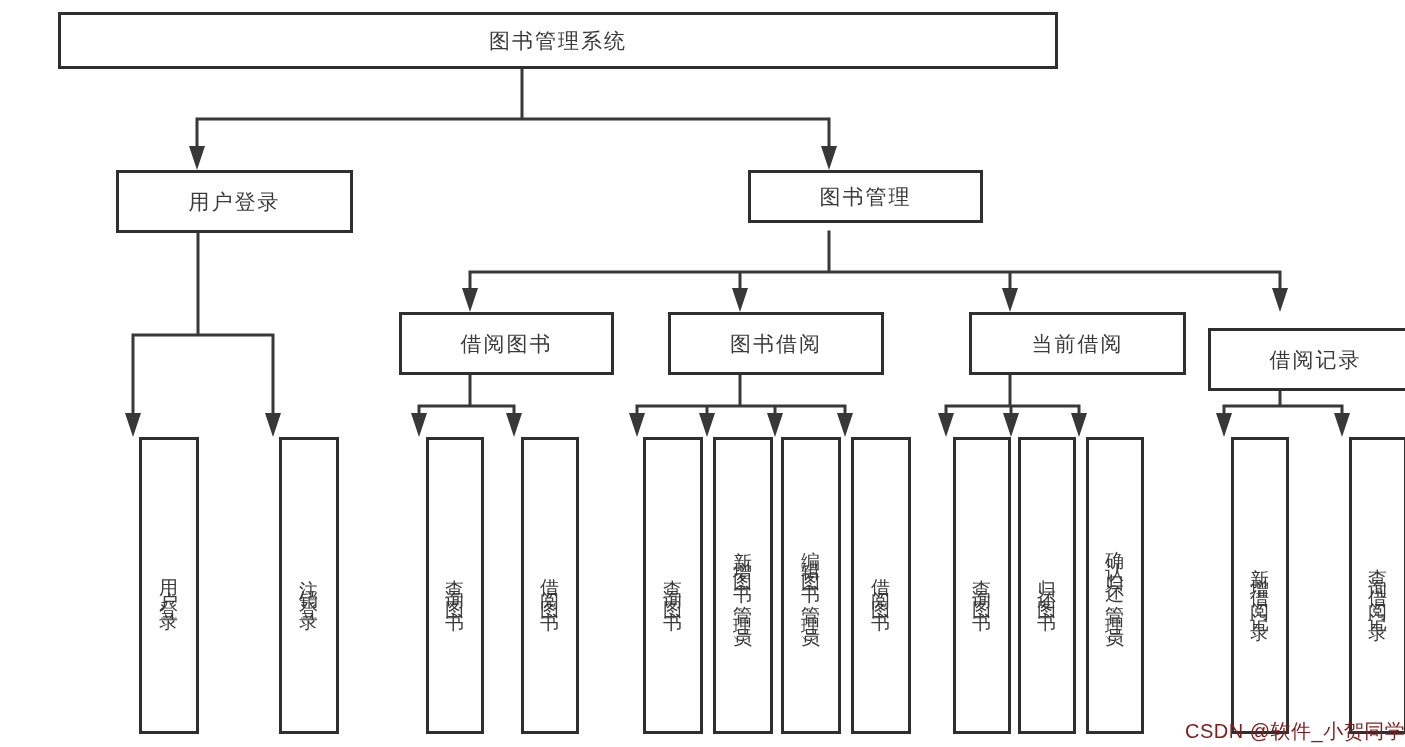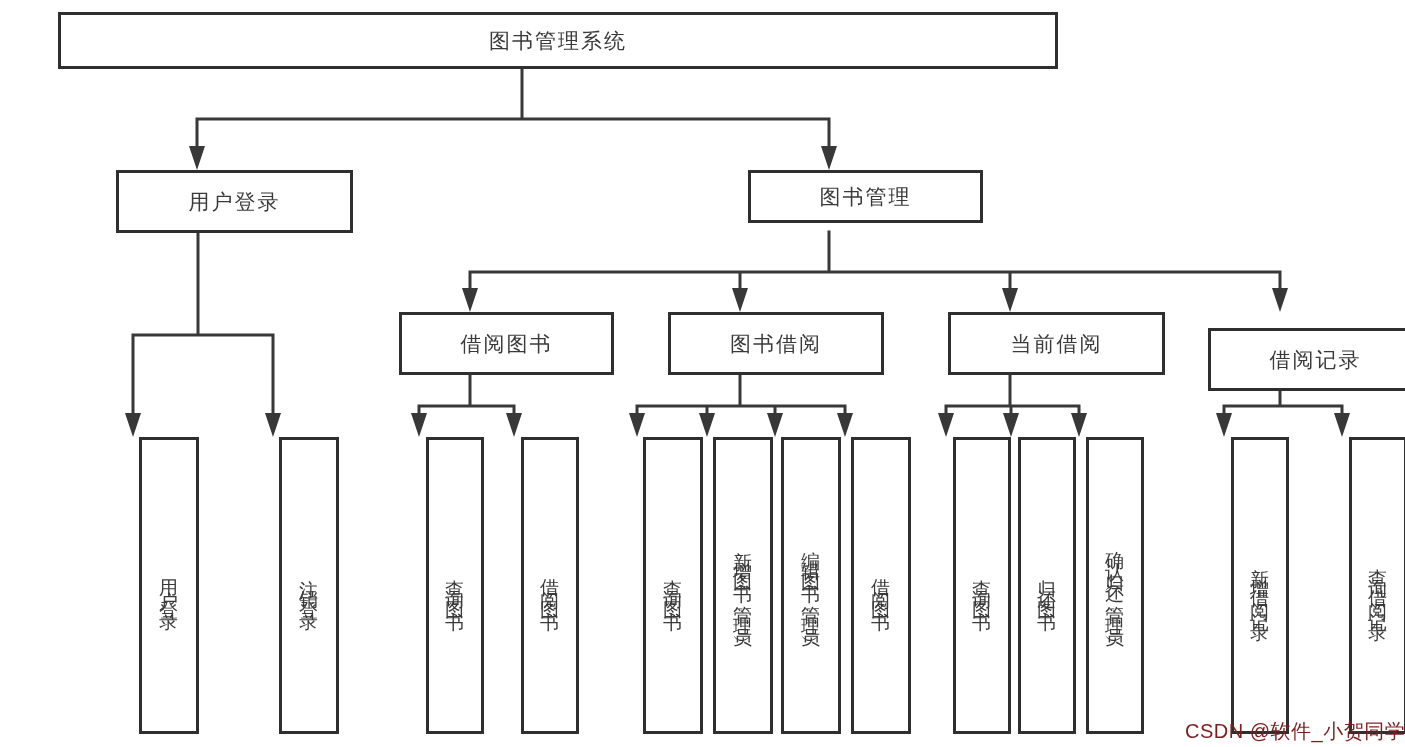--- a/index.html
+++ b/index.html
@@ -84,21 +84,21 @@
   <div class="box hbox" style="left:712px;top:170px;width:235px;height:53px;">
     <span>图书管理</span>
   </div>
 
   <div class="box hbox" style="left:363px;top:312px;width:215px;height:63px;">
     <span>借阅图书</span>
   </div>
   <div class="box hbox" style="left:632px;top:312px;width:216px;height:63px;">
     <span>图书借阅</span>
   </div>
-  <div class="box hbox" style="left:912px;top:312px;width:217px;height:63px;">
+  <div class="box hbox" style="left:933px;top:312px;width:217px;height:63px;">
     <span>当前借阅</span>
   </div>
   <div class="box hbox" style="left:1172px;top:328px;width:215px;height:63px;">
     <span>借阅记录</span>
   </div>
 
   <div class="box leaf" style="left:103px;top:437px;width:60px;height:297px;">
     <span class="vtext">用户登录</span>
   </div>
   <div class="box leaf" style="left:243px;top:437px;width:60px;height:297px;">

